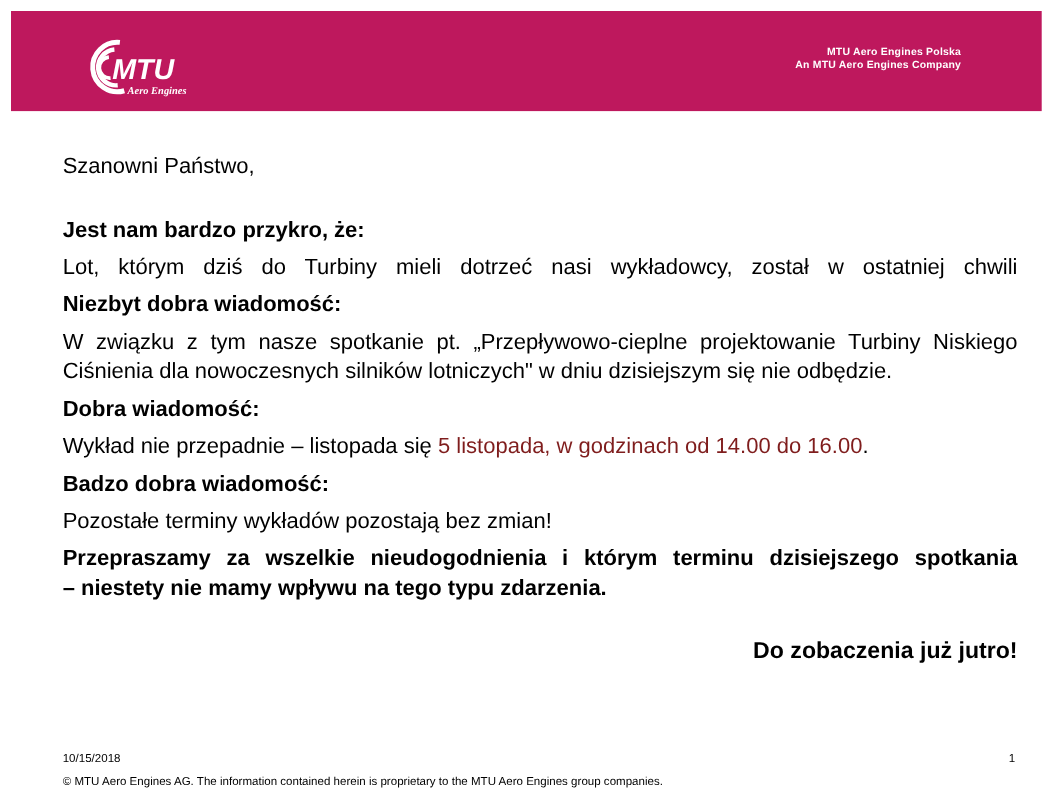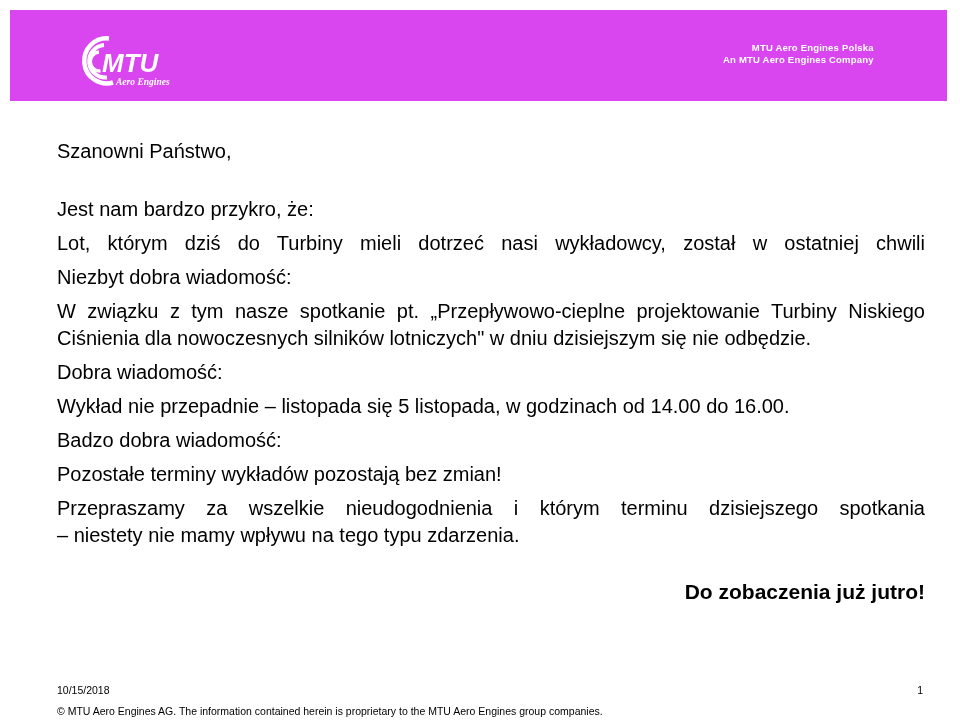--- a/index.html
+++ b/index.html
@@ -16,21 +16,21 @@
     font-family: "Liberation Sans", sans-serif;
     color: #000000;
   }
   
   .header-bar {
     position: absolute;
     left: 10px;
     top: 10px;
     width: 937px;
     height: 91px;
-    background: #d946ef;
+    background: #be185d;
   }
   .logo-svg {
     position: absolute;
     left: 52px;
     top: 23px;
     width: 125px;
     height: 58px;
   }
   .header-company {
     position: absolute;
@@ -52,28 +52,28 @@
     font-size: 20px;
     line-height: 27px;
   }
   .content p {
     margin: 0 0 7px 0;
   }
   .salutation {
     margin-bottom: 31px !important;
   }
   .bold {
-    font-weight: normal;
+    font-weight: bold;
   }
   .jline {
     text-align: justify;
     text-align-last: justify;
   }
   .accent {
-    color: #000000;
+    color: #7f1d1d;
   }
   .closing {
     margin-top: 29px !important;
     text-align: right;
     font-weight: bold;
     font-size: 21px;
   }
   
   .footer-date {
     position: absolute;

